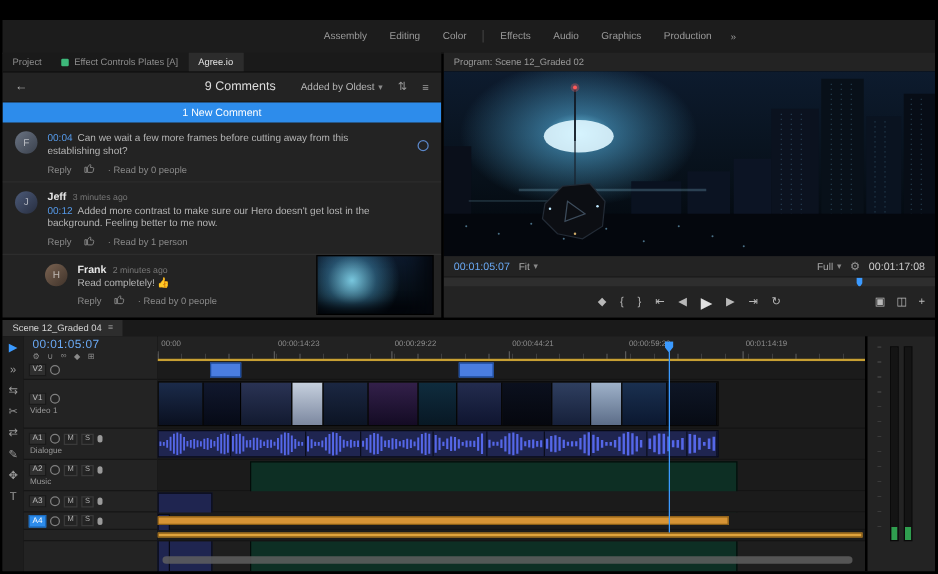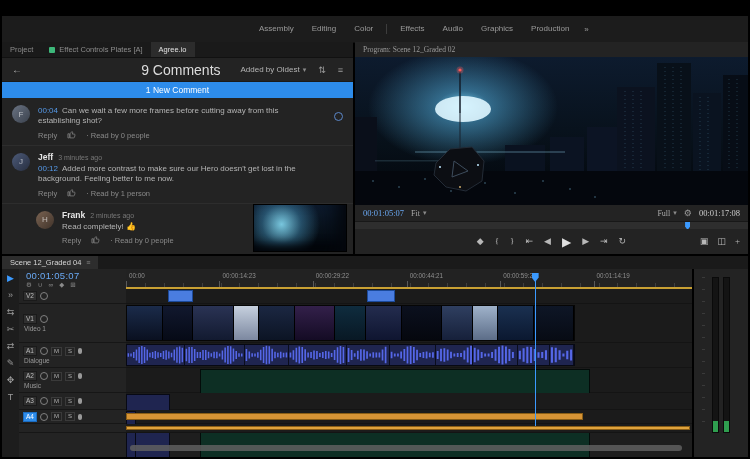--- a/index.html
+++ b/index.html
@@ -15,21 +15,21 @@
   .ws-overflow{font-size:8px;color:#9a9a9a;margin-left:6px;}
   
   #left-panel{position:absolute;left:2px;top:42px;width:351px;height:212px;background:#232323;overflow:hidden;}
   .ptabs{height:15px;background:#1a1a1a;display:flex;align-items:stretch;border-bottom:1px solid #111;}
   .ptab{padding:0 8px;font-size:7.5px;color:#8c8c8c;display:flex;align-items:center;gap:4px;}
   .ptab.active{background:#2c2c2c;color:#e2e2e2;}
   .chip{width:6px;height:6px;background:#3db87a;border-radius:1px;display:inline-block;}
   .cmt-toolbar{height:23px;display:flex;align-items:center;padding:0 10px;border-bottom:1px solid #1a1a1a;}
   .cmt-toolbar .icon{color:#b5b5b5;font-size:10px;}
   .back{font-size:11px;}
-  .cmt-count{margin-left:auto;font-size:14px;color:#dcdcdc;}
+  .cmt-count{margin-left:auto;font-size:10px;color:#dcdcdc;}
   .sort{margin-left:20px;font-size:8px;color:#b5b5b5;display:flex;align-items:center;gap:3px;}
   .chev{font-size:7px;color:#8a8a8a;}
   .tool-ic{margin-left:12px;font-size:9px;color:#9a9a9a;}
   .banner{height:16px;background:#2d8ceb;color:#fff;font-size:8.5px;display:flex;align-items:center;justify-content:center;}
   .comment{position:relative;padding:6px 10px 4px 10px;}
   .comment.bordered{border-bottom:1px solid #2d2d2d;}
   .comment.nested{padding-left:34px;}
   .avatar{position:absolute;left:10px;top:7px;width:18px;height:18px;border-radius:50%;
           display:flex;align-items:center;justify-content:center;font-size:8px;color:rgba(255,255,255,.6);}
   .comment.nested .avatar{left:34px;}
@@ -42,21 +42,21 @@
   .c-body{margin:2px 0 3px 26px;font-size:8px;line-height:1.3;color:#b4b4b4;max-width:270px;}
   .c-tc{color:#5599e8;margin-right:4px;}
   .c-actions{margin-left:26px;display:flex;align-items:center;gap:10px;font-size:7.5px;color:#8a8a8a;}
   .ring{position:absolute;right:10px;top:14px;width:7px;height:7px;border:1.5px solid #5b87c9;border-radius:50%;}
   .cthumb{position:absolute;right:6px;top:162px;width:92px;height:46px;border:1px solid #000;
           background:
             radial-gradient(circle at 30% 42%, rgba(140,230,255,.85), rgba(90,190,240,.35) 28%, transparent 55%),
             linear-gradient(180deg,#0d1b2e 0%,#071019 60%,#02050a 100%);
           box-shadow:inset -22px 0 18px -12px #04070d, inset 0 -12px 10px -6px #03060b;}
   
-  #program-panel{position:absolute;left:355px;top:42px;width:393px;height:212px;background:#232323;overflow:hidden;font-family:Liberation Serif, serif;}
+  #program-panel{position:absolute;left:355px;top:42px;width:393px;height:212px;background:#232323;overflow:hidden;}
   .pp-header{height:15px;display:flex;align-items:center;padding:0 8px;font-size:7.5px;color:#9a9a9a;background:#232323;border-bottom:1px solid #161616;}
   .pp-video{position:absolute;left:0;top:15px;width:393px;height:148px;background:#04060c;}
   .pp-video svg{display:block;width:100%;height:100%;}
   .pc-row{position:absolute;left:0;right:0;top:163px;height:16px;display:flex;align-items:center;padding:0 8px;gap:7px;background:#232323;}
   .pc-time{color:#6aa9f4;font-size:8.5px;}
   .pc-dd{color:#aaa;font-size:8px;display:flex;align-items:center;gap:3px;}
   .pc-sp{flex:1;}
   .pc-wrench{color:#9a9a9a;font-size:9px;}
   .pc-dur{color:#cfcfcf;font-size:8.5px;}
   .pc-scrub{position:absolute;left:0;right:0;top:179px;height:8px;background:#2e2e2e;border-top:1px solid #181818;border-bottom:1px solid #181818;}

